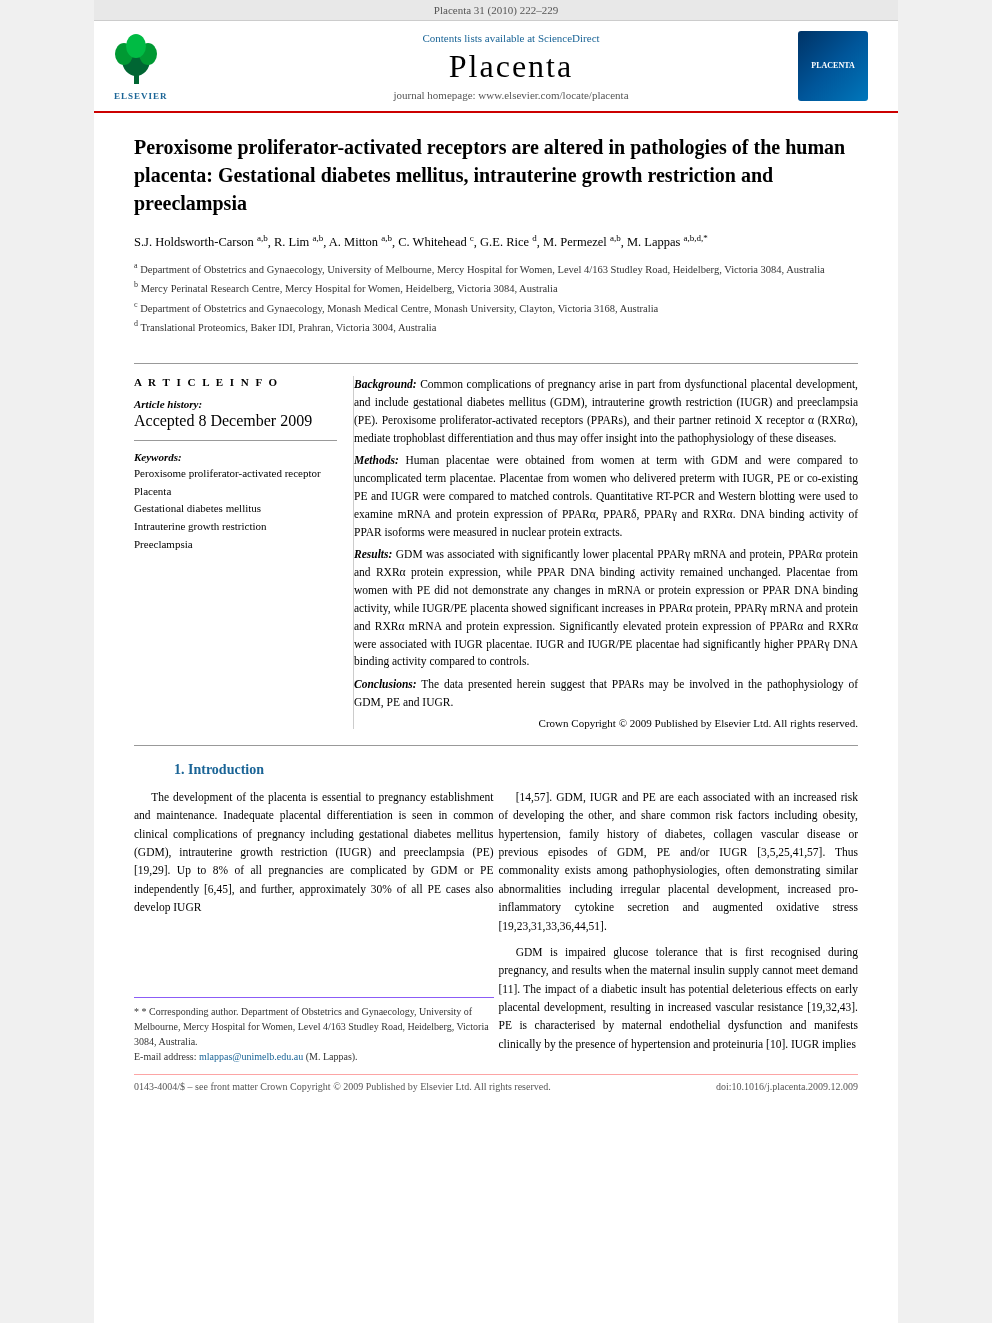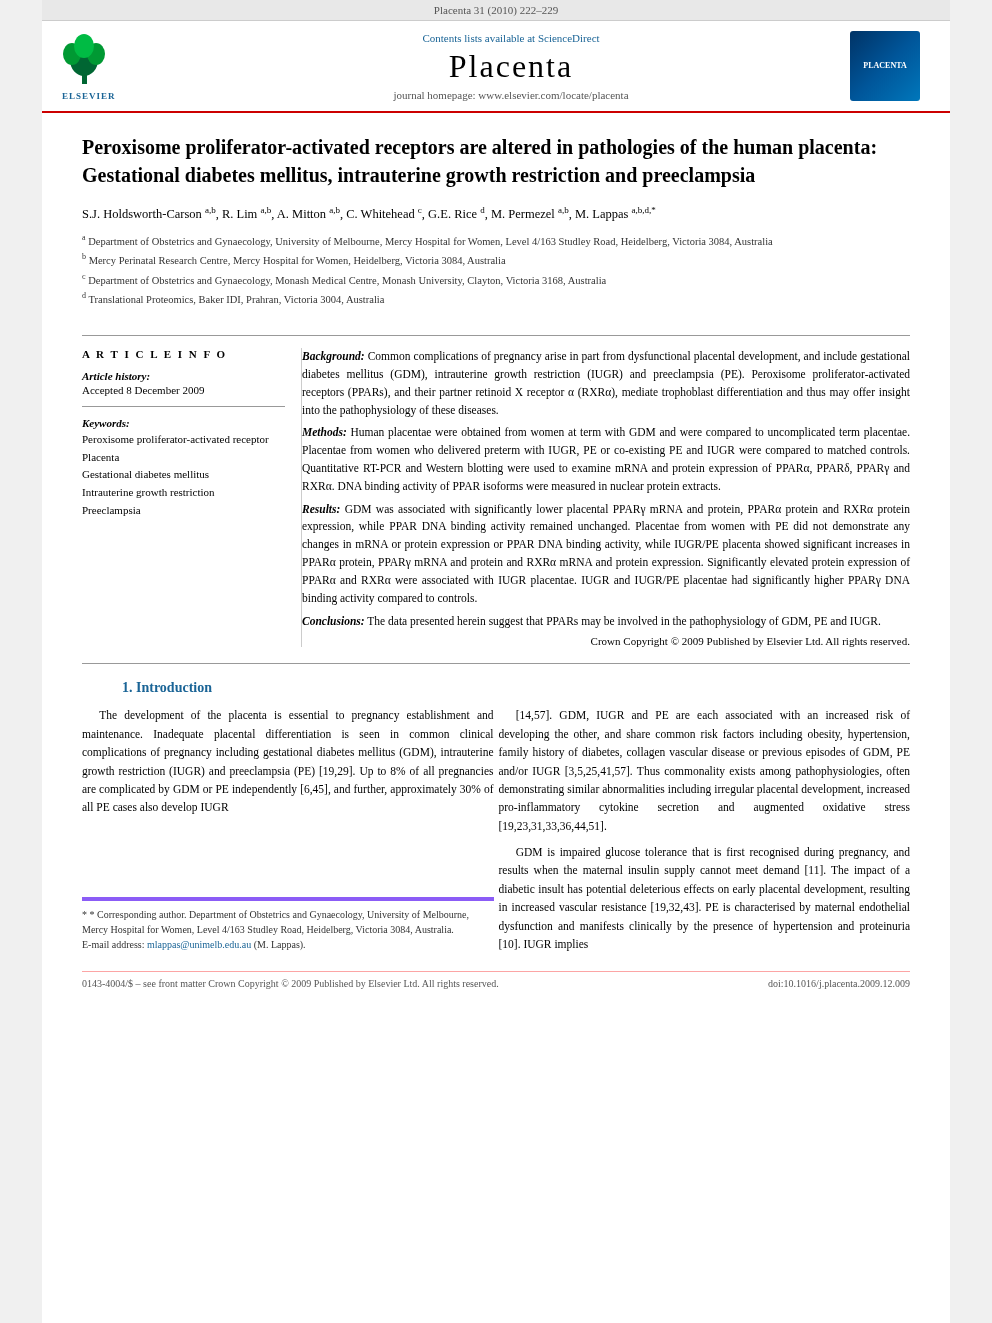--- a/index.html
+++ b/index.html
@@ -3,21 +3,21 @@
   <meta charset="utf-8">
   <style>
     * { margin: 0; padding: 0; box-sizing: border-box; }
     body {
       background: #f0f0f0;
       font-family: 'Times New Roman', Times, serif;
       font-size: 13px;
       color: #000;
     }
     .page {
-      width: 908px;
+      width: 804px;
       min-height: 1323px;
       background: #fff;
       margin: 0 auto;
       padding: 0;
       position: relative;
     }
 
     
     .top-bar {
       background: #e8e8e8;
@@ -157,21 +157,21 @@
     }
     .info-label {
       font-size: 11px;
       font-style: italic;
       font-weight: bold;
       color: #000;
       margin-top: 8px;
       margin-bottom: 2px;
     }
     .info-value {
-      font-size: 11px;
+      font-size: 16px;
       color: #000;
     }
     .keywords-list {
       font-size: 11px;
       color: #000;
       line-height: 1.6;
     }
     .keywords-list span {
       display: block;
     }
@@ -223,21 +223,21 @@
       color: #000;
       text-align: justify;
     }
     .body-text p {
       margin-bottom: 8px;
       text-indent: 1.5em;
     }
 
     
     .footer-note {
-      border-top: 4px solid #8b5cf6;
+      border-top: 1px solid #8b5cf6;
       margin-top: 20px;
       padding-top: 6px;
     }
     .footer-text {
       font-size: 10px;
       color: #333;
       line-height: 1.5;
     }
     .footer-bar {
       border-top: 1px solid #fca5a5;

